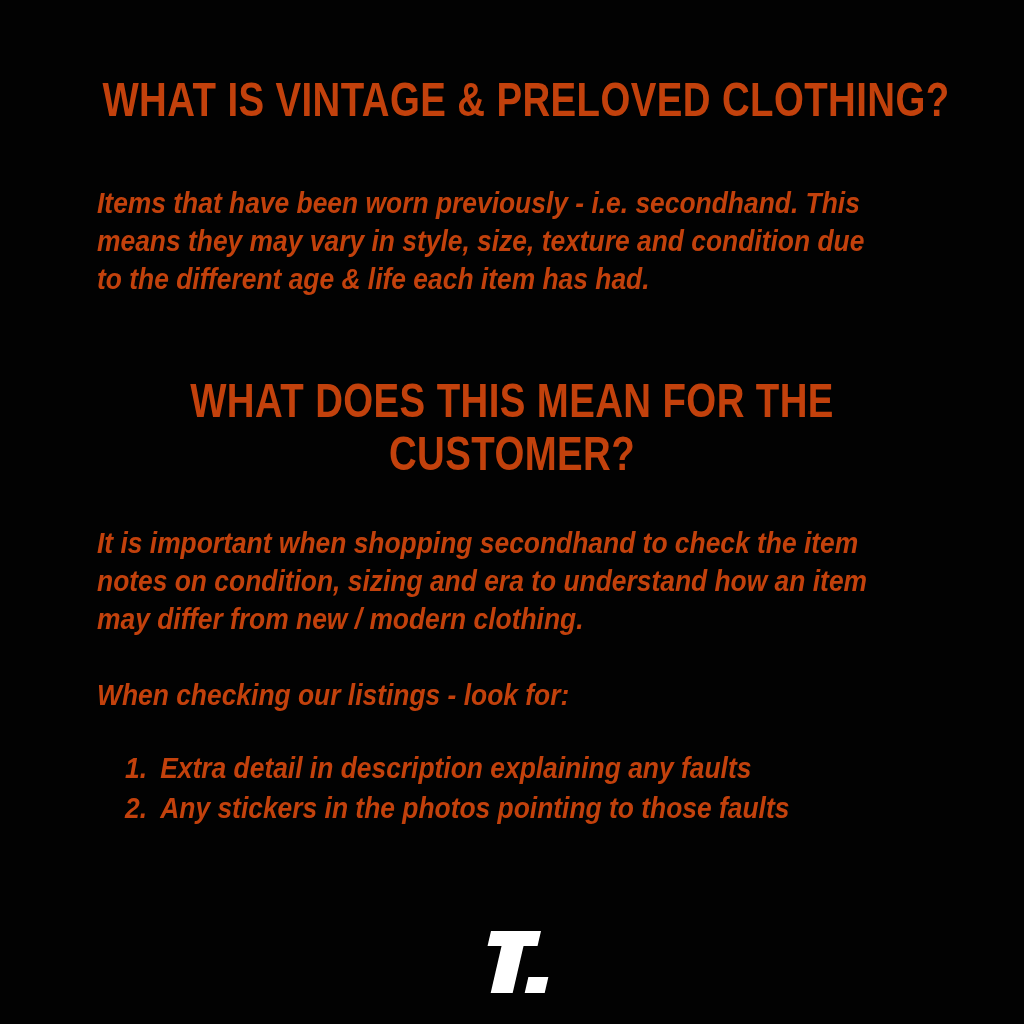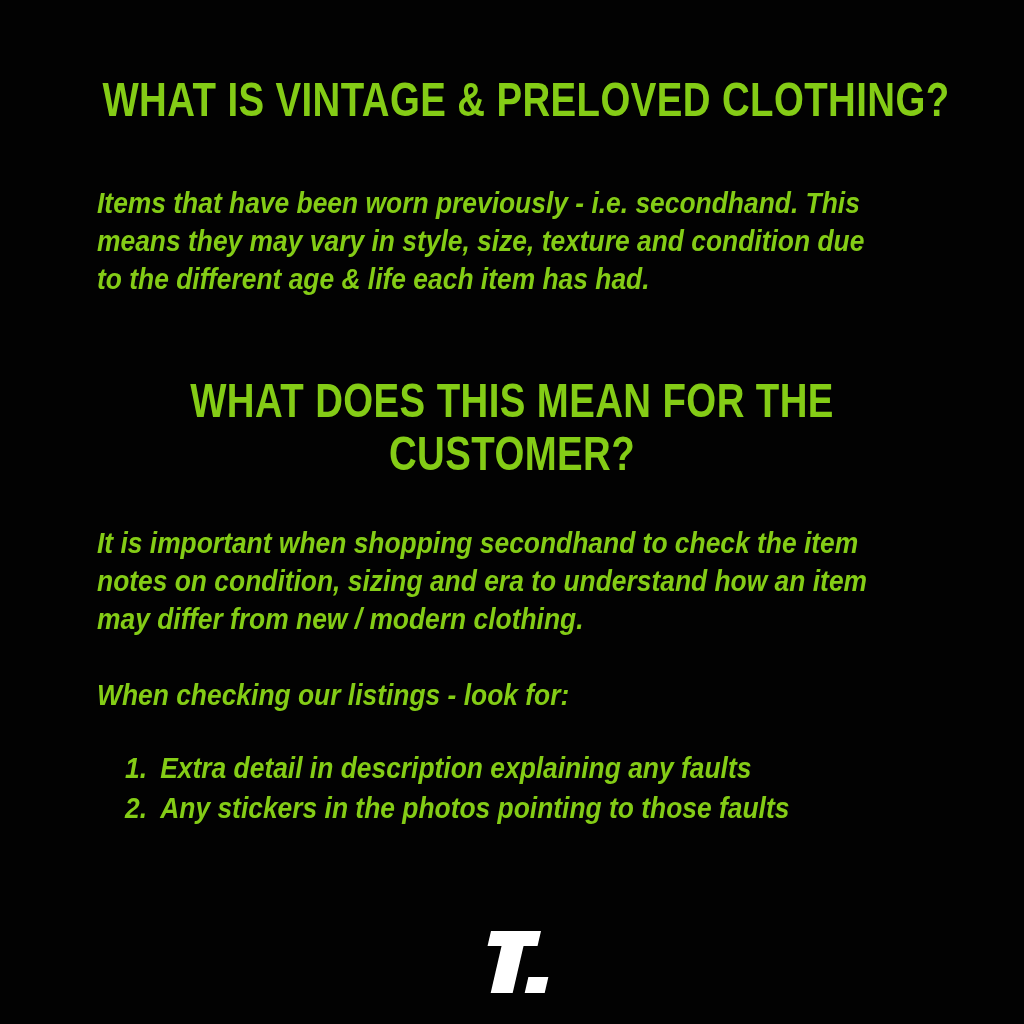--- a/index.html
+++ b/index.html
@@ -7,21 +7,21 @@
     padding: 0;
     background: #000;
   }
   .canvas {
     position: relative;
     width: 1024px;
     height: 1024px;
     background: #020202;
     overflow: hidden;
     font-family: "Liberation Sans", sans-serif;
-    color: #84cc16;
+    color: #c2410c;
   }
   .h1 {
     position: absolute;
     top: 76px;
     left: 0;
     width: 1024px;
     text-align: center;
     font-size: 48px;
     line-height: 48px;
     font-weight: bold;

